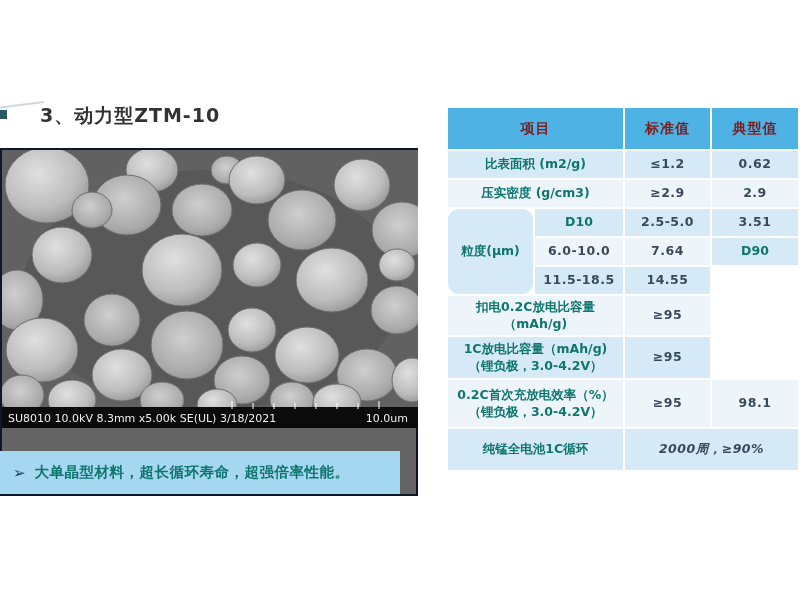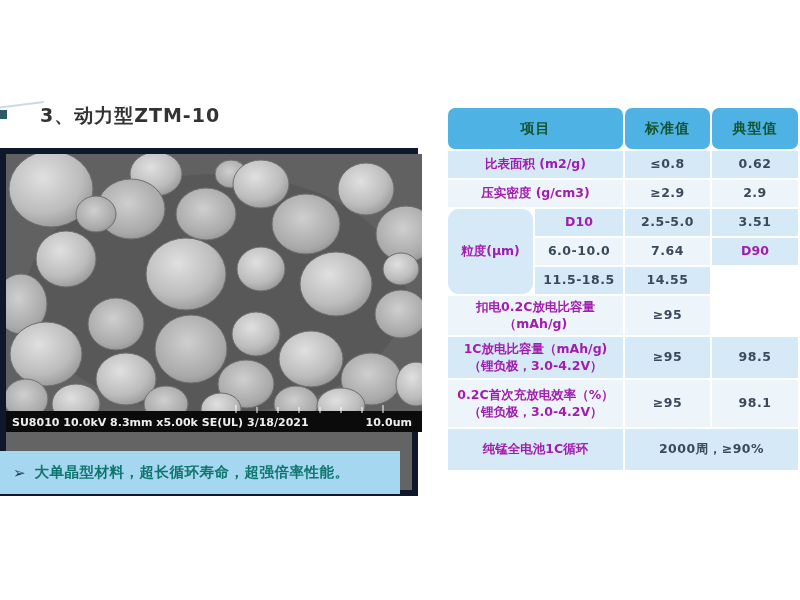--- a/index.html
+++ b/index.html
@@ -17,21 +17,21 @@
     position:absolute; left:0; top:110px; width:7px; height:9px;
     background:#2a5b66;
   }
   .page-title {
     position:absolute; left:40px; top:103px;
     font-size:19px; font-weight:bold; color:#333333; letter-spacing:1px;
   }
   
   .sem-figure {
     position:absolute; left:0; top:148px; width:418px; height:348px;
-    border:6px solid #0f172a; background:#646464;font-weight:bold;
+    border:2px solid #0f172a; background:#646464;
   }
   .sem-figure svg { display:block; }
   
   .banner {
     position:absolute; left:0; top:451px; width:400px; height:43px;
     background:#A6D7F0; display:flex; align-items:center; padding-left:13px;
   }
   .banner .arrow { color:#17375E; font-size:15px; font-weight:bold; margin-right:9px; }
   .banner .banner-text { color:#0f766e; font-size:14.5px; font-weight:bold; letter-spacing:0.5px; }
   
@@ -39,28 +39,28 @@
     position:absolute; left:448px; top:108px; width:352px;
     display:grid;
     grid-template-columns:85px 88px 85px 86px;
     grid-template-rows:41px 27px 27px 27px 27px 27px 39px 41px 47px 41px;
     gap:2px; background:#ffffff;
   }
   .cell {
     display:flex; flex-direction:column; align-items:center; justify-content:center;
     text-align:center; line-height:1.3;
   }
-  .cell-header { background:#4EB2E4; color:#14532d; font-weight:bold; font-size:14px; letter-spacing:1px;border-radius:7px; }
+  .cell-header { background:#4EB2E4; color:#7f1d1d; font-weight:bold; font-size:14px; letter-spacing:1px; }
   .bg-light  { background:#D6E9F7; }
   .bg-xlight { background:#EDF5FB; }
-  .cell-label { color:#a21caf; font-weight:bold; font-size:12.5px; }
+  .cell-label { color:#0f766e; font-weight:bold; font-size:12.5px; }
   .cell-value { color:#3A4A5C; font-weight:bold; font-size:12.5px; letter-spacing:0.5px; }
   .span-item { grid-column:1 / 3; }
   .psd-group { grid-column:1; grid-row:4 / 7;border-radius:11px; }
-  .span-value { grid-column:3 / 5; }
+  .span-value { grid-column:3 / 5;font-style:italic; }
   .two-line span { display:block; }
 </style>
 </head>
 <body>
 
 <div class="page">
 
   <div class="swoosh"></div>
   <div class="edge-mark"></div>
 
@@ -137,21 +137,21 @@
     <span class="banner-text">大单晶型材料，超长循环寿命，超强倍率性能。</span>
   </div>
 
   <div class="spec-table">
 
     <div class="cell cell-header span-item">项目</div>
     <div class="cell cell-header">标准值</div>
     <div class="cell cell-header">典型值</div>
 
     <div class="cell bg-light cell-label span-item">比表面积 (m2/g)</div>
-    <div class="cell bg-light cell-value">≤0.8</div>
+    <div class="cell bg-light cell-value">≤1.2</div>
     <div class="cell bg-light cell-value">0.62</div>
 
     <div class="cell bg-xlight cell-label span-item">压实密度 (g/cm3)</div>
     <div class="cell bg-xlight cell-value">≥2.9</div>
     <div class="cell bg-xlight cell-value">2.9</div>
 
     <div class="cell bg-light cell-label psd-group">粒度(μm)</div>
 
     <div class="cell bg-light cell-label">D10</div>
     <div class="cell bg-light cell-value">2.5-5.0</div>
@@ -168,21 +168,20 @@
       <span>扣电0.2C放电比容量</span>
       <span>（mAh/g)</span>
     </div>
     <div class="cell bg-xlight cell-value">≥95</div>
 
     <div class="cell bg-light cell-label span-item two-line">
       <span>1C放电比容量（mAh/g)</span>
       <span>（锂负极，3.0-4.2V）</span>
     </div>
     <div class="cell bg-light cell-value">≥95</div>
-    <div class="cell bg-light cell-value">98.5</div>
 
     <div class="cell bg-xlight cell-label span-item two-line">
       <span>0.2C首次充放电效率（%）</span>
       <span>（锂负极，3.0-4.2V）</span>
     </div>
     <div class="cell bg-xlight cell-value">≥95</div>
     <div class="cell bg-xlight cell-value">98.1</div>
 
     <div class="cell bg-light cell-label span-item">纯锰全电池1C循环</div>
     <div class="cell bg-light cell-value span-value">2000周，≥90%</div>

